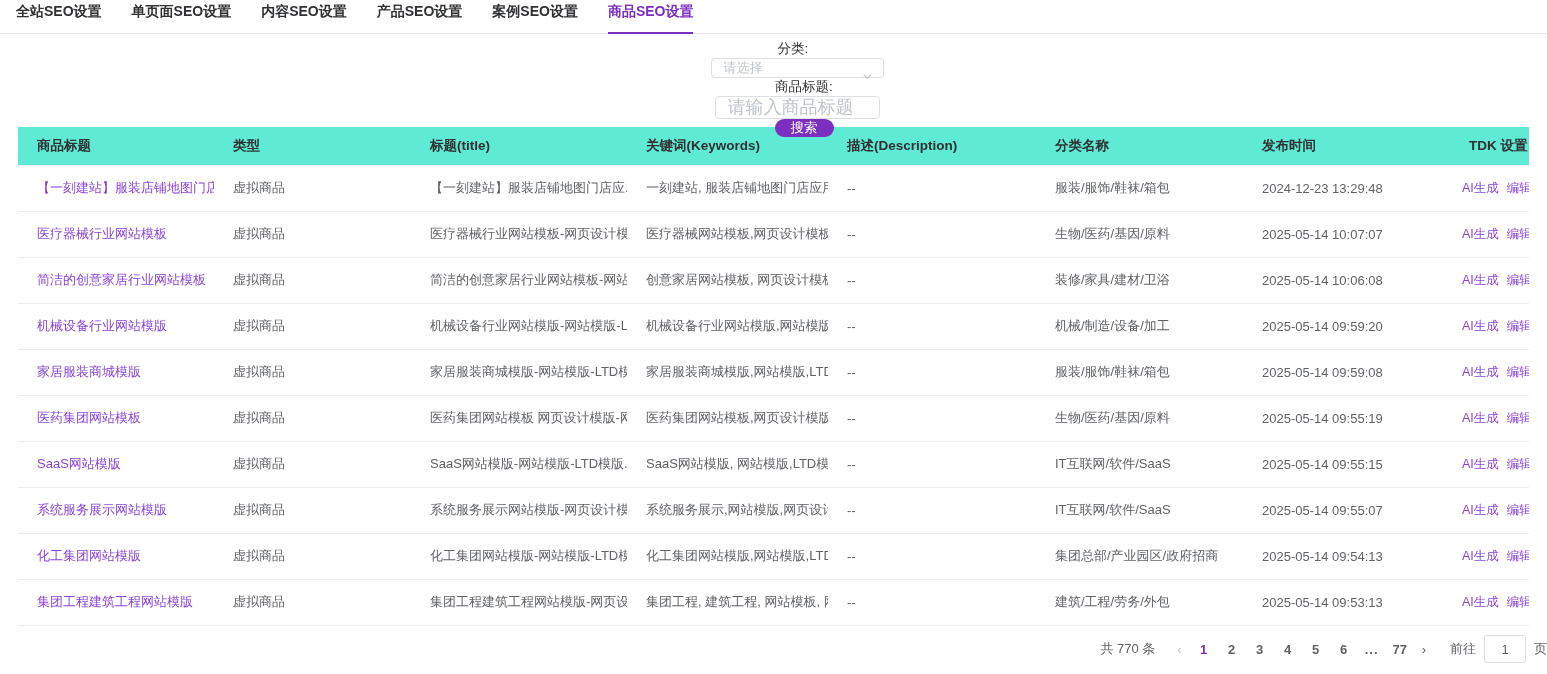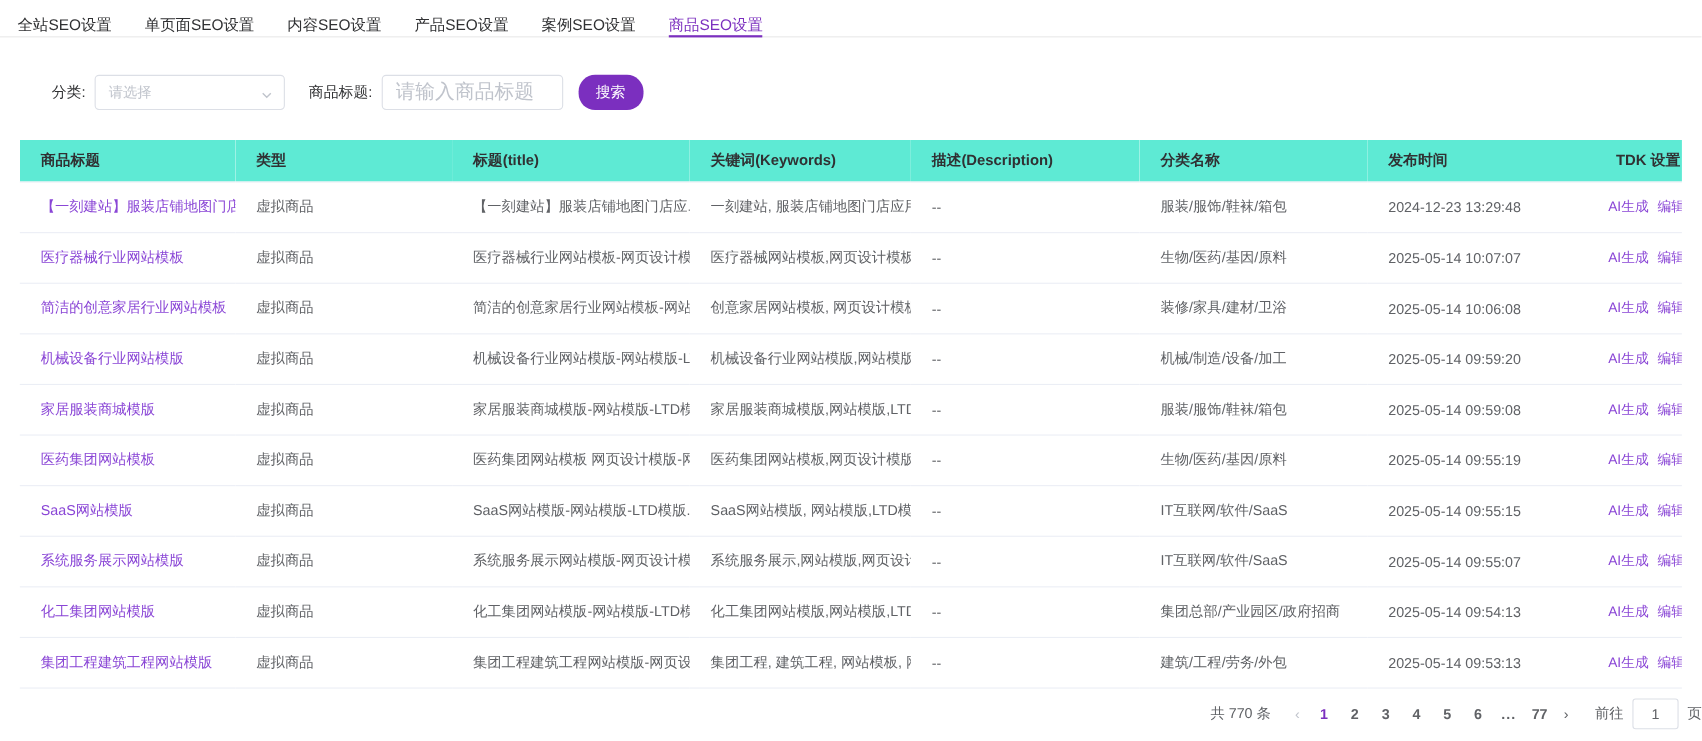--- a/index.html
+++ b/index.html
@@ -1,25 +1,25 @@
 <!DOCTYPE html>
 <html style="--accent: #7b2fbf;"><head>
 <meta charset="utf-8">
 <style>
   * { box-sizing: border-box; margin: 0; padding: 0; }
   html, body { width: 1547px; height: 674px; background: #fff; overflow: hidden; }
   body { font-family: "Liberation Sans", "DejaVu Sans", sans-serif; color: #606266; font-size: 13px; }
 
   
   .tabbar { display: flex; align-items: flex-end; height: 34px; padding-left: 16px; border-bottom: 1px solid #e8e8e8; }
-  .tab { margin-right: 30px; font-size: 14px; font-weight: 400; color: #303133; cursor: pointer; border-bottom: 2px solid transparent; margin-bottom: -1px; white-space: nowrap; }
+  .tab { margin-right: 30px; padding-bottom: 11px; font-size: 14px; font-weight: 700; color: #303133; cursor: pointer; border-bottom: 2px solid transparent; margin-bottom: -1px; white-space: nowrap; }
   .tab.active { color: var(--accent); border-bottom-color: var(--accent); margin-top: 48px; }
 
   
-  .filterbar { display: flex; align-items: center; height: 93px; padding: 6px 0 0 47px; }
+  .filterbar { display: flex; align-items: center; height: 93px; padding: 6px 0 0 47px; flex-direction: column; }
   .filter-label { color: #303133; font-size: 13.5px; margin-right: 8px; white-space: nowrap; }
   .select-box { position: relative; width: 173px; height: 32px; border: 1px solid #dcdfe6; border-radius: 4px; display: flex; align-items: center; padding: 0 28px 0 12px; color: #c0c4cc; cursor: pointer; background: #fff; }
   .select-box .chev { position: absolute; right: 10px; top: 11px; }
   .text-input { width: 165px; height: 32px; border: 1px solid #dcdfe6; border-radius: 4px; padding: 0 12px; font-size: 18px; color: #606266; outline: none; font-family: inherit; }
   .text-input::placeholder { color: #c0c4cc; }
   .gap-lg { margin-left: 22px; }
   .btn-search { margin-left: 14px; height: 32px; padding: 0 16px; background: var(--accent); color: #fff; border: none; border-radius: 15px; font-size: 13.5px; cursor: pointer; font-family: inherit; }
 
   
   .table-wrap { margin: 0 18px; }

